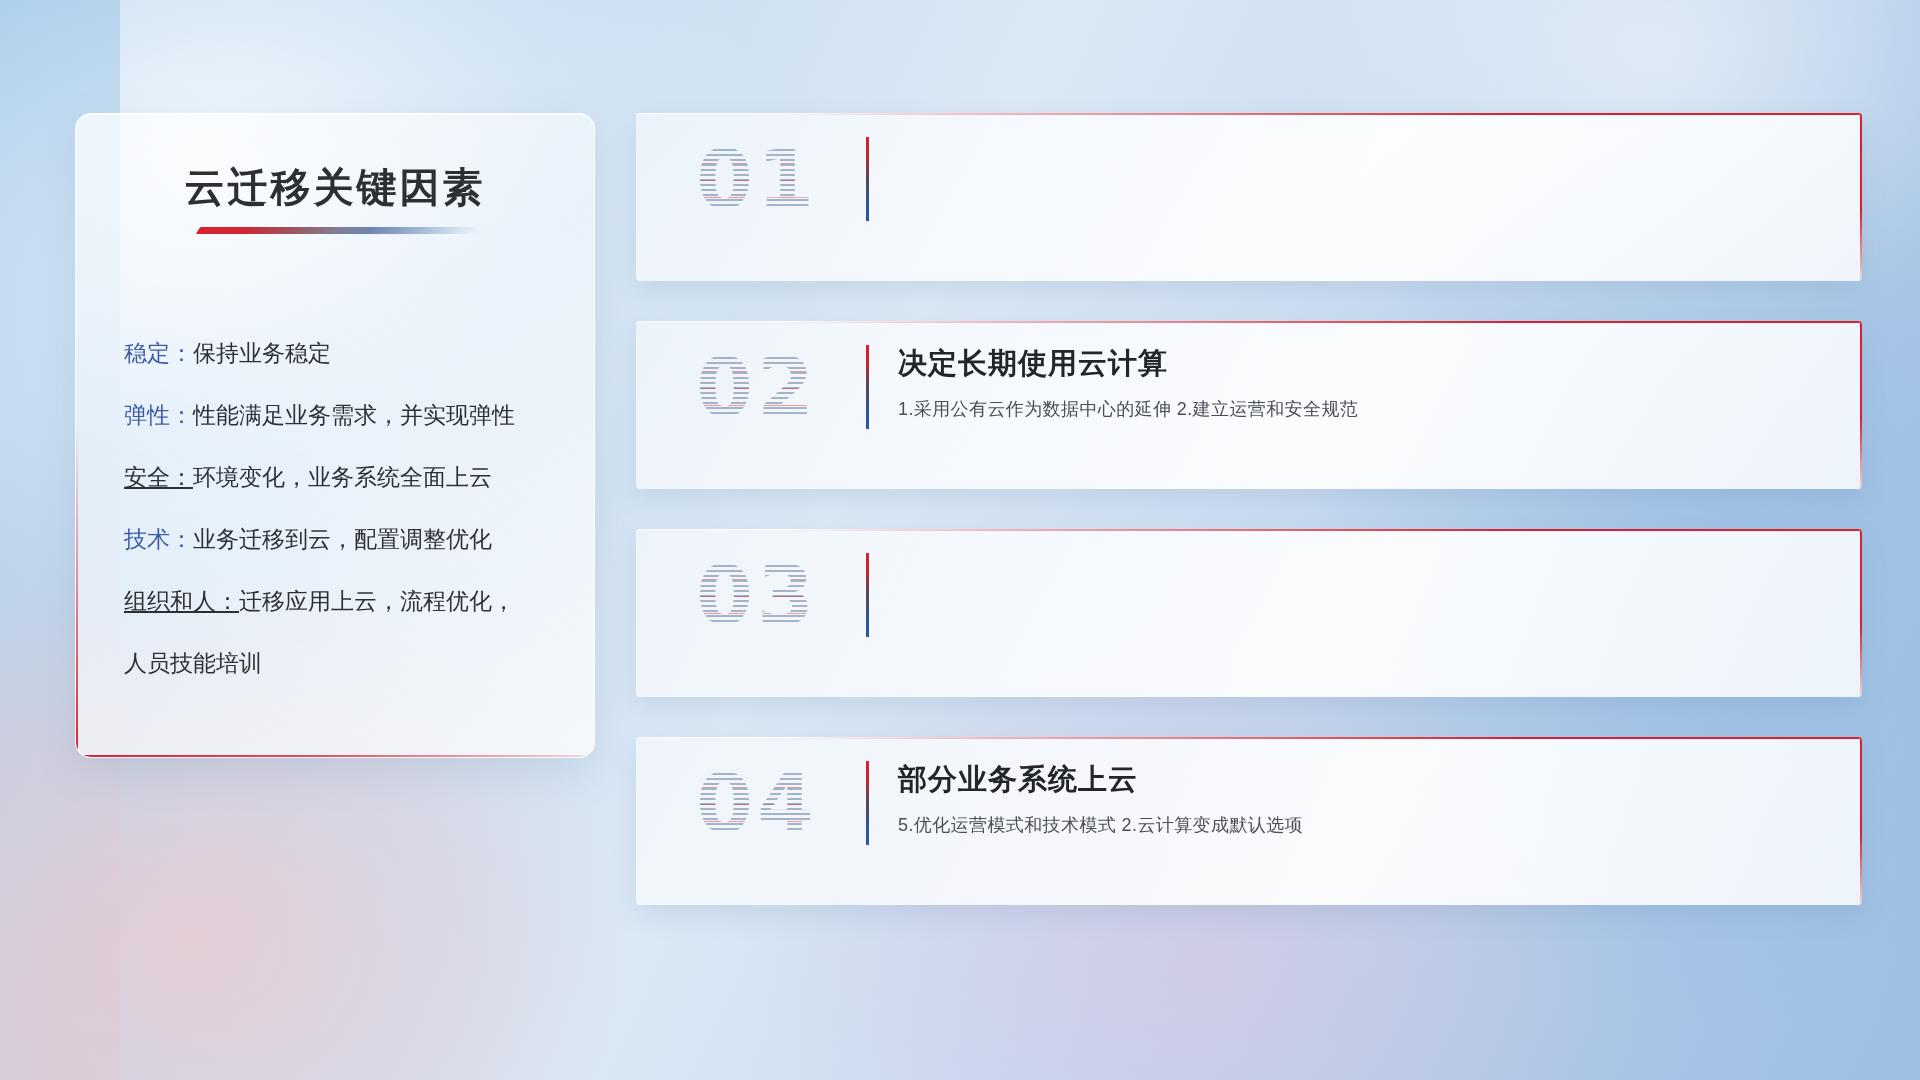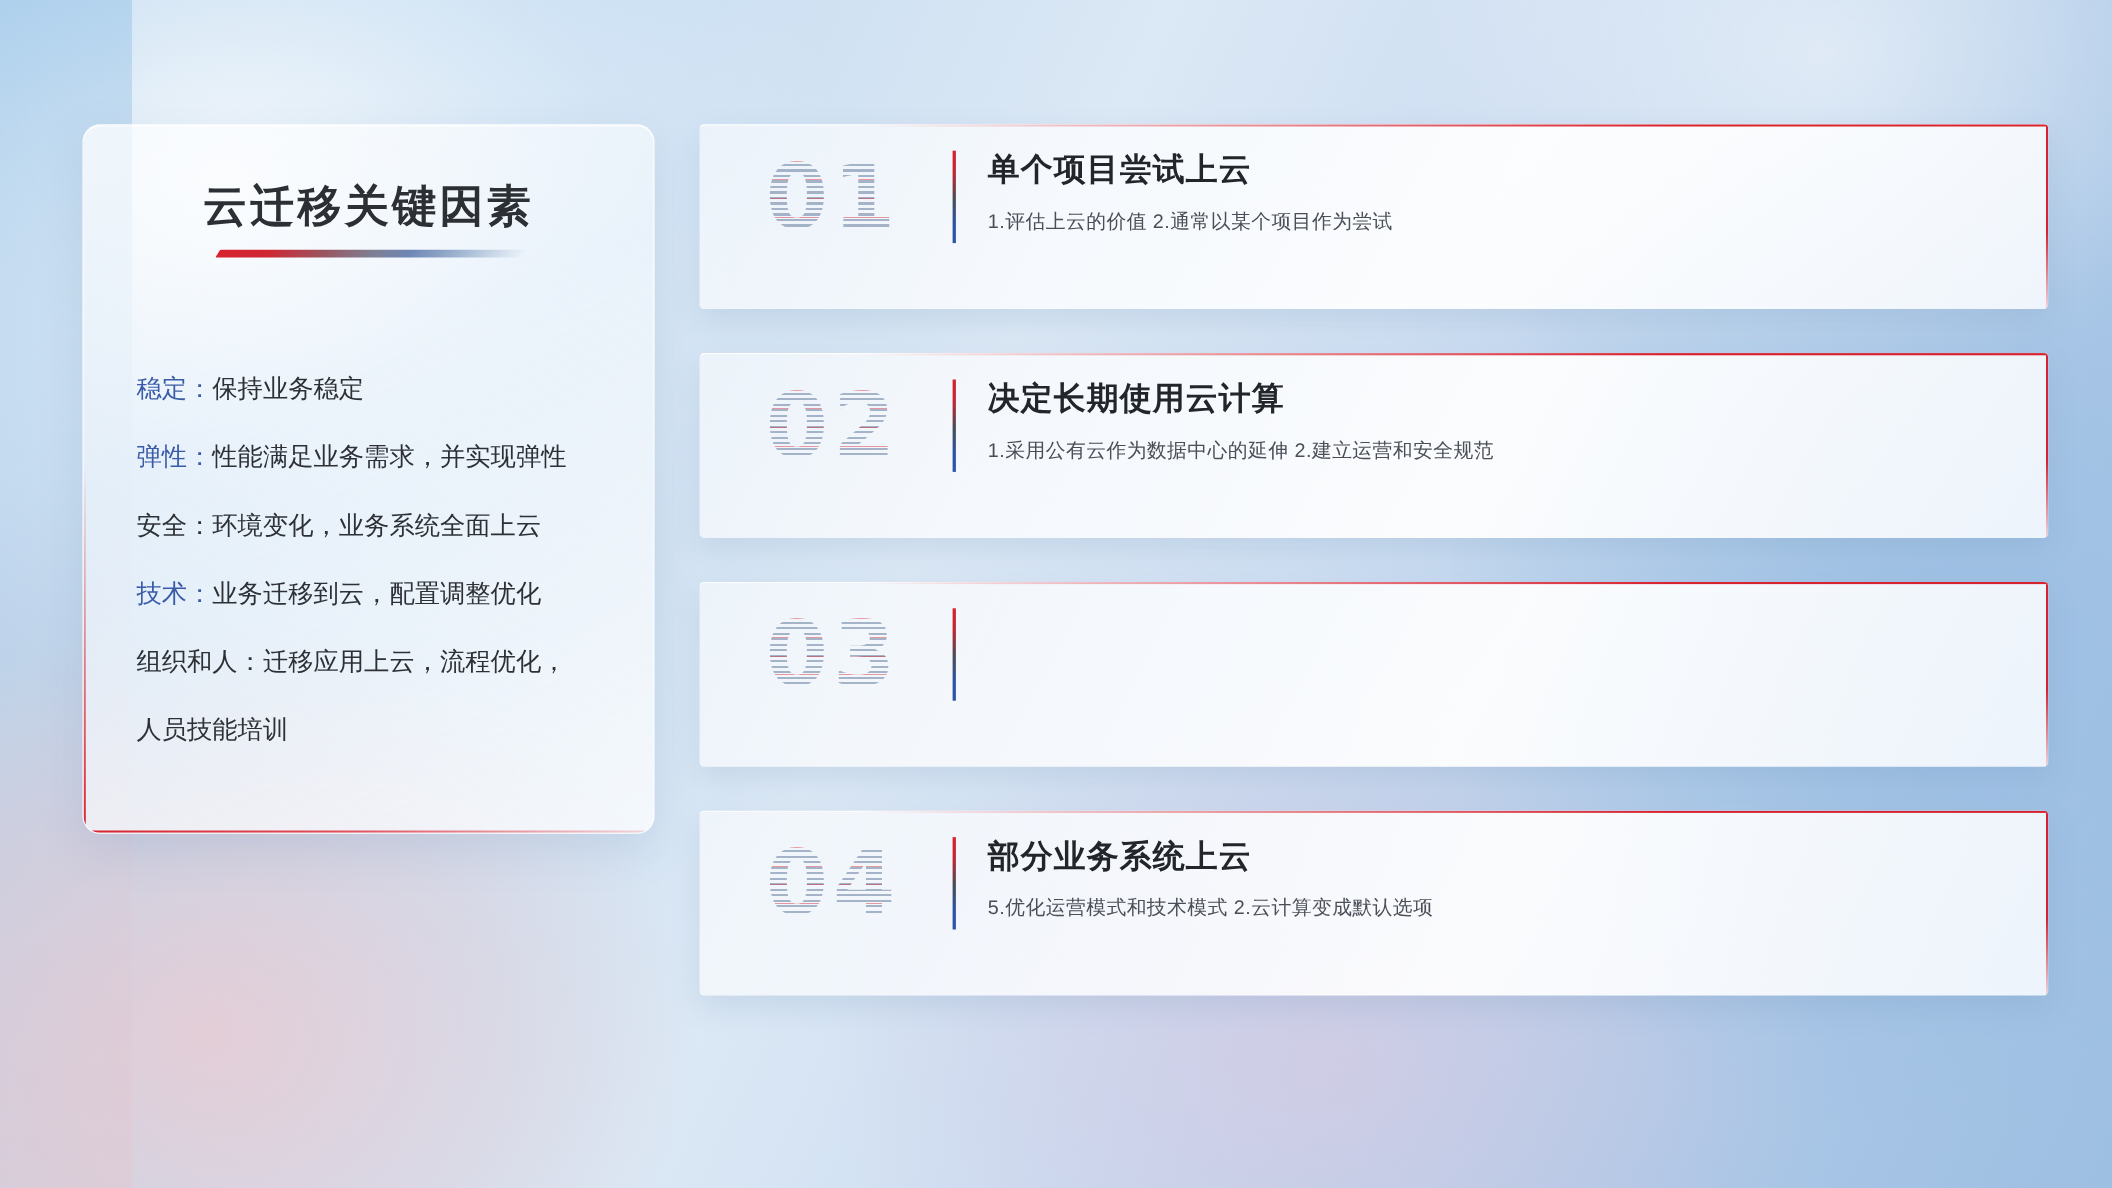--- a/index.html
+++ b/index.html
@@ -88,21 +88,21 @@
     border-radius:1px;
   }
 
   .factor-list{
     position:absolute; left:48px; top:208px; right:30px;
   }
   .factor-row{
     font-size:23px; line-height:62px; color:#2d3136; white-space:nowrap;
   }
   .factor-key{ color:#3a5ca8; }
-  .factor-key.dark{ color:#2d3136; }
+  .factor-key.dark{ color:#2d3136;text-decoration:underline; }
 
   
   .cards{ position:absolute; left:636px; top:113px; width:1226px; }
   .card{
     position:relative;
     height:168px;
     margin-bottom:40px;
     border-radius:4px;
     background:linear-gradient(118deg,
        rgba(255,255,255,.55) 0%,
@@ -218,24 +218,20 @@
   </section>
 
   <section class="cards">
 
     <article class="card">
       <div class="card-edge-top"></div>
       <div class="card-edge-right"></div>
       <div class="card-num">01</div>
       <div class="card-num-tint">01</div>
       <div class="card-divider"></div>
-      <div class="card-body">
-        <div class="card-heading">单个项目尝试上云</div>
-        <div class="card-desc">1.评估上云的价值    2.通常以某个项目作为尝试</div>
-      </div>
     </article>
 
     <article class="card">
       <div class="card-edge-top"></div>
       <div class="card-edge-right"></div>
       <div class="card-num">02</div>
       <div class="card-num-tint">02</div>
       <div class="card-divider"></div>
       <div class="card-body">
         <div class="card-heading">决定长期使用云计算</div>

